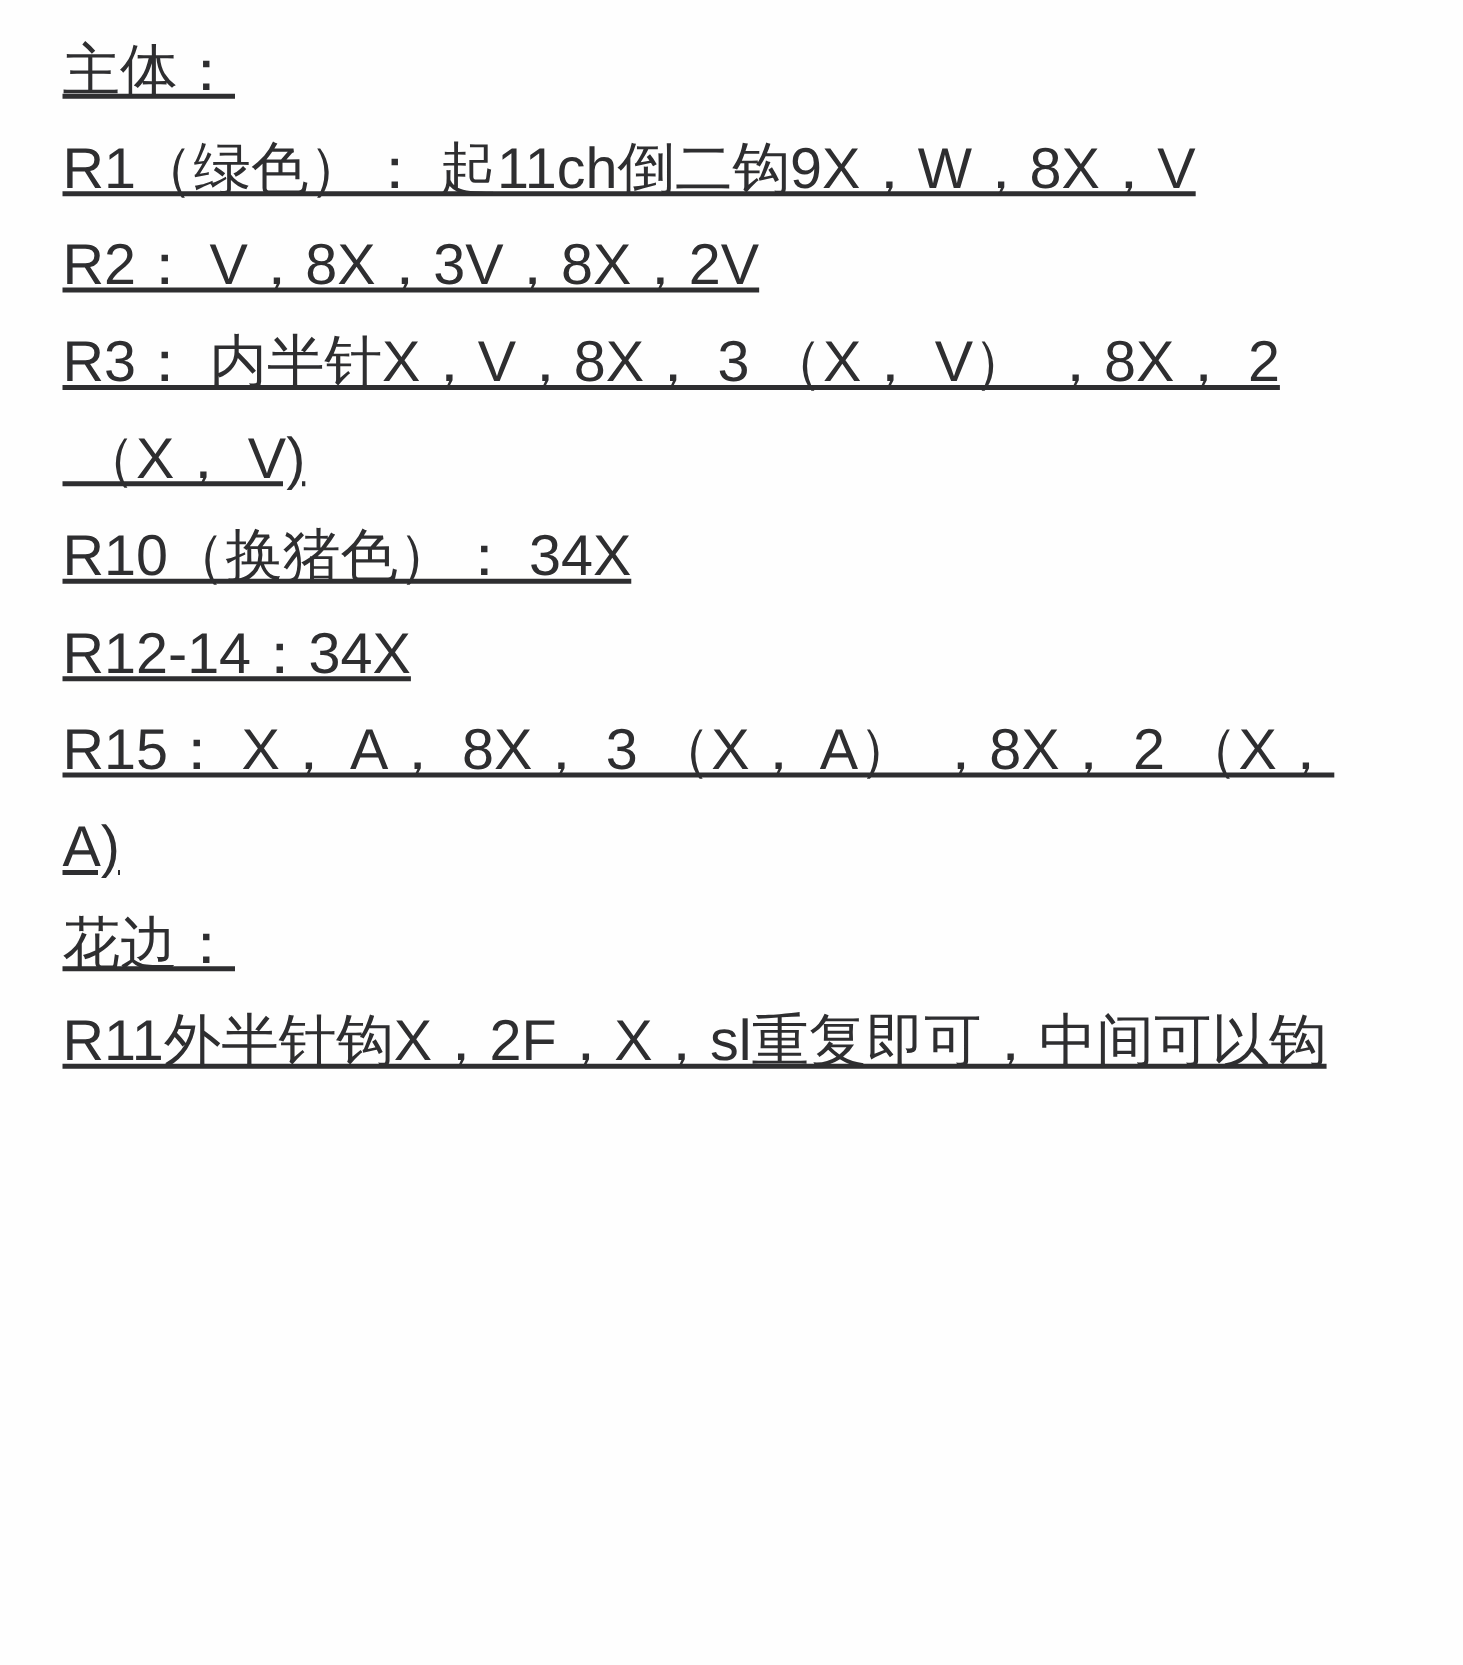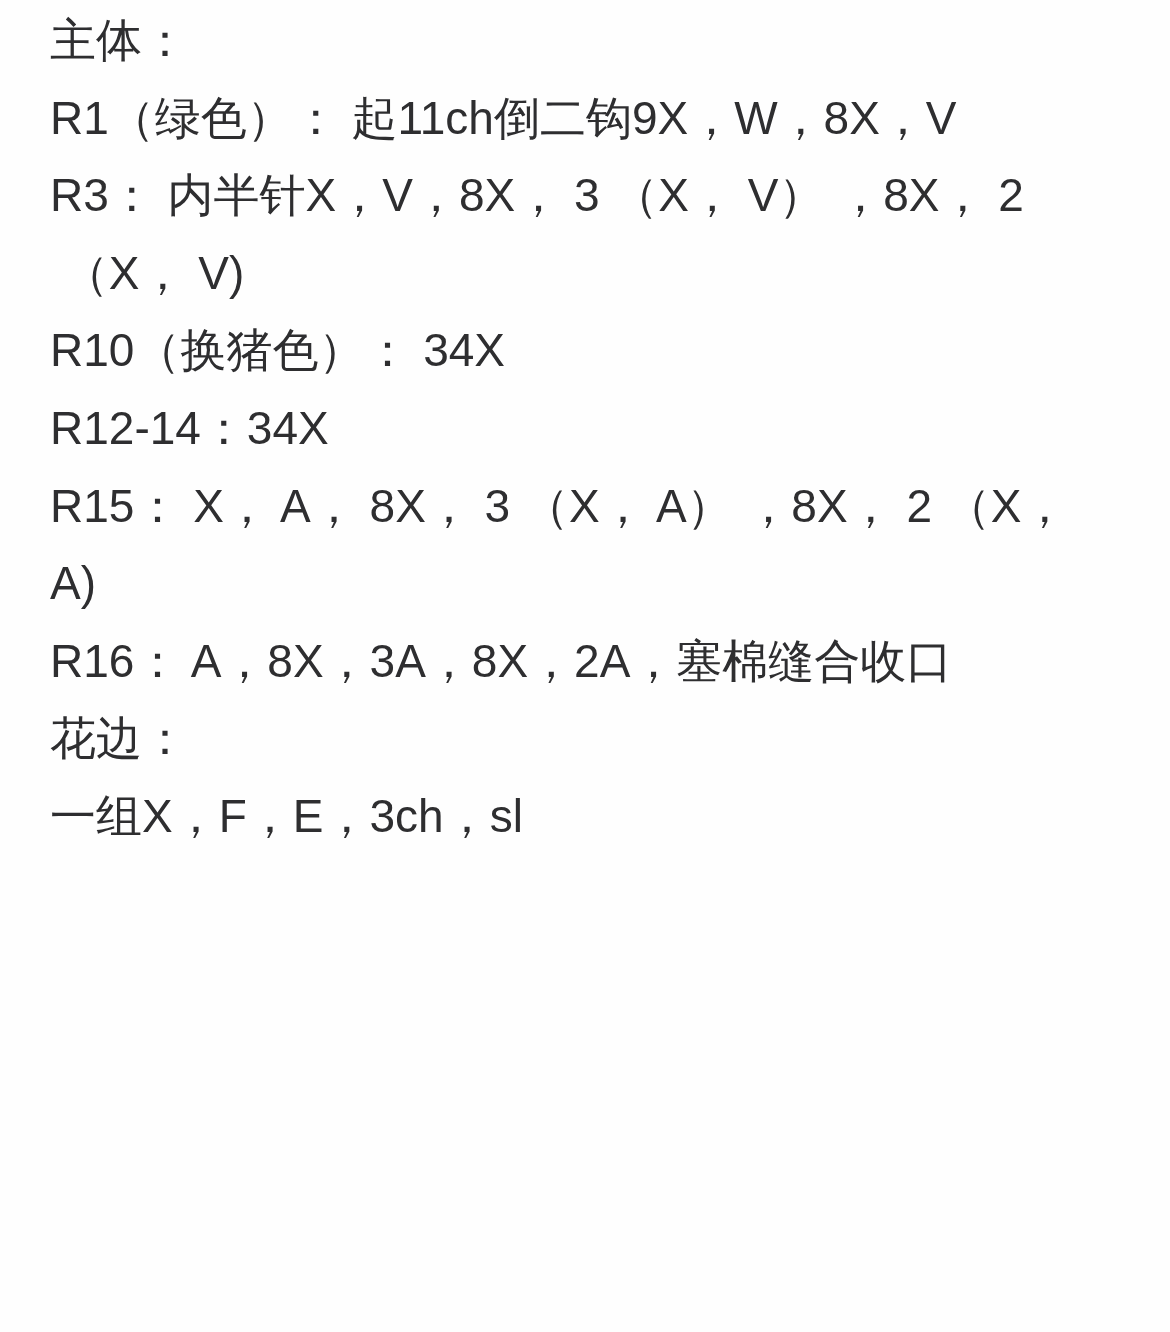--- a/index.html
+++ b/index.html
@@ -9,46 +9,47 @@
   }
   body {
     width: 1170px;
     height: 1332px;
     overflow: hidden;
   }
   .page {
     box-sizing: border-box;
     width: 1170px;
     height: 987px;
-    padding: 2px 20px 0 50px;
+    padding: 18px 20px 0 50px;
     font-family: "Liberation Sans", "DejaVu Sans", sans-serif;
     font-size: 46px;
     line-height: 77.6px;
     color: #2e2e30;
     font-weight: 400;
+    text-decoration: underline;
   }
   .line {
     white-space: pre;
     height: 77.6px;
     overflow: visible;
   }
 </style>
 </head>
 <body style="background: rgb(254, 254, 254);">
 
 <div class="page" style="color: rgb(46, 46, 48);">
 
   <div class="line">主体：</div>
 
   <div class="line">R1（绿色）： 起11ch倒二钩9X，W，8X，V</div>
+  <div class="line">R2： V，8X，3V，8X，2V</div>
   <div class="line">R3： 内半针X，V，8X， 3 （X， V） ，8X， 2</div>
   <div class="line"> （X， V)</div>
   <div class="line">R10（换猪色）： 34X</div>
   <div class="line">R12-14：34X</div>
   <div class="line">R15： X， A， 8X， 3 （X， A） ，8X， 2 （X，</div>
   <div class="line">A)</div>
-  <div class="line">R16： A，8X，3A，8X，2A，塞棉缝合收口</div>
 
   <div class="line">花边：</div>
 
-  <div class="line">一组X，F，E，3ch，sl</div>
+  <div class="line">R11外半针钩X，2F，X，sl重复即可，中间可以钩</div>
 
 </div>
 
 </body></html>

